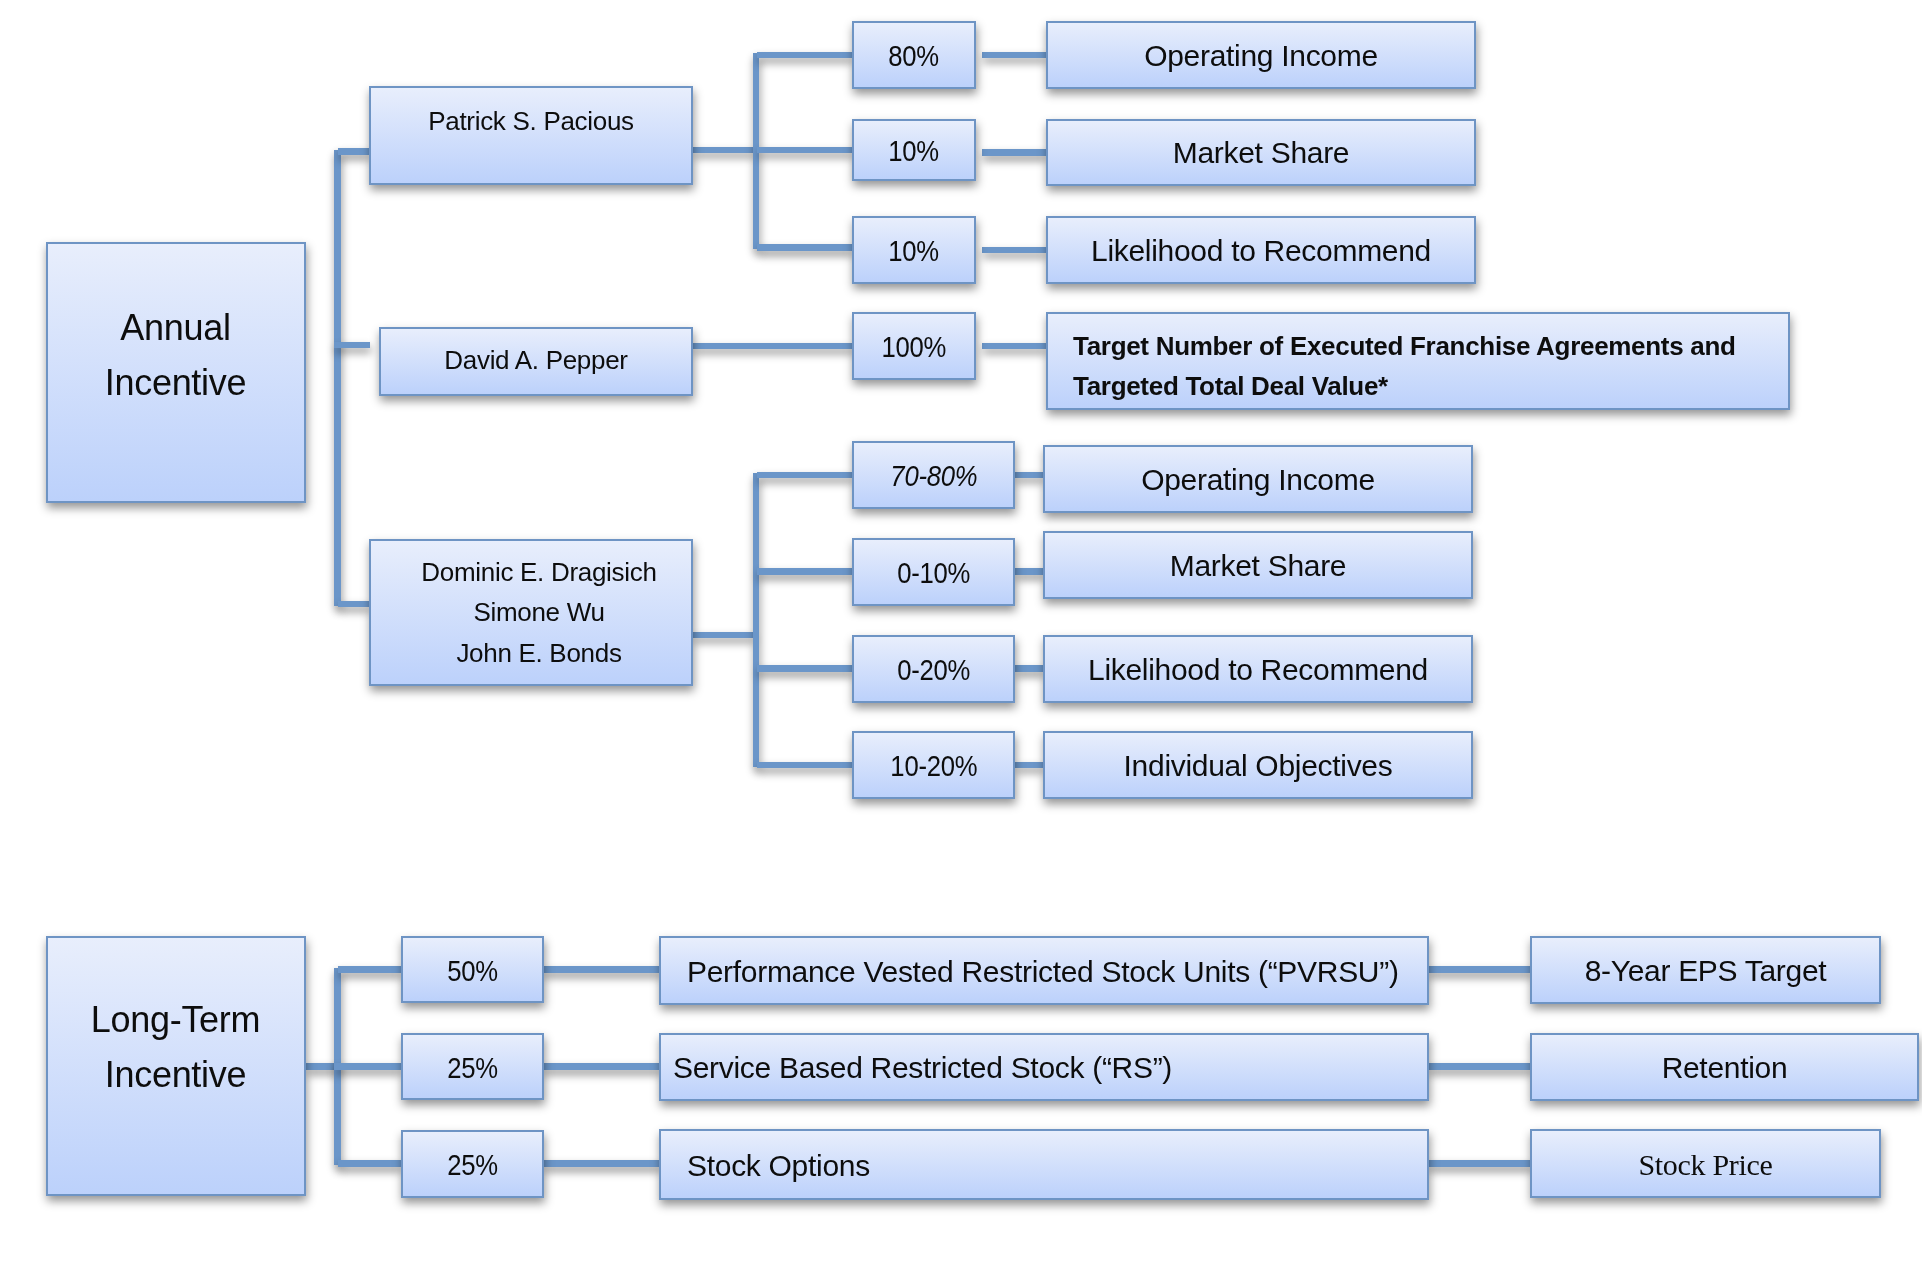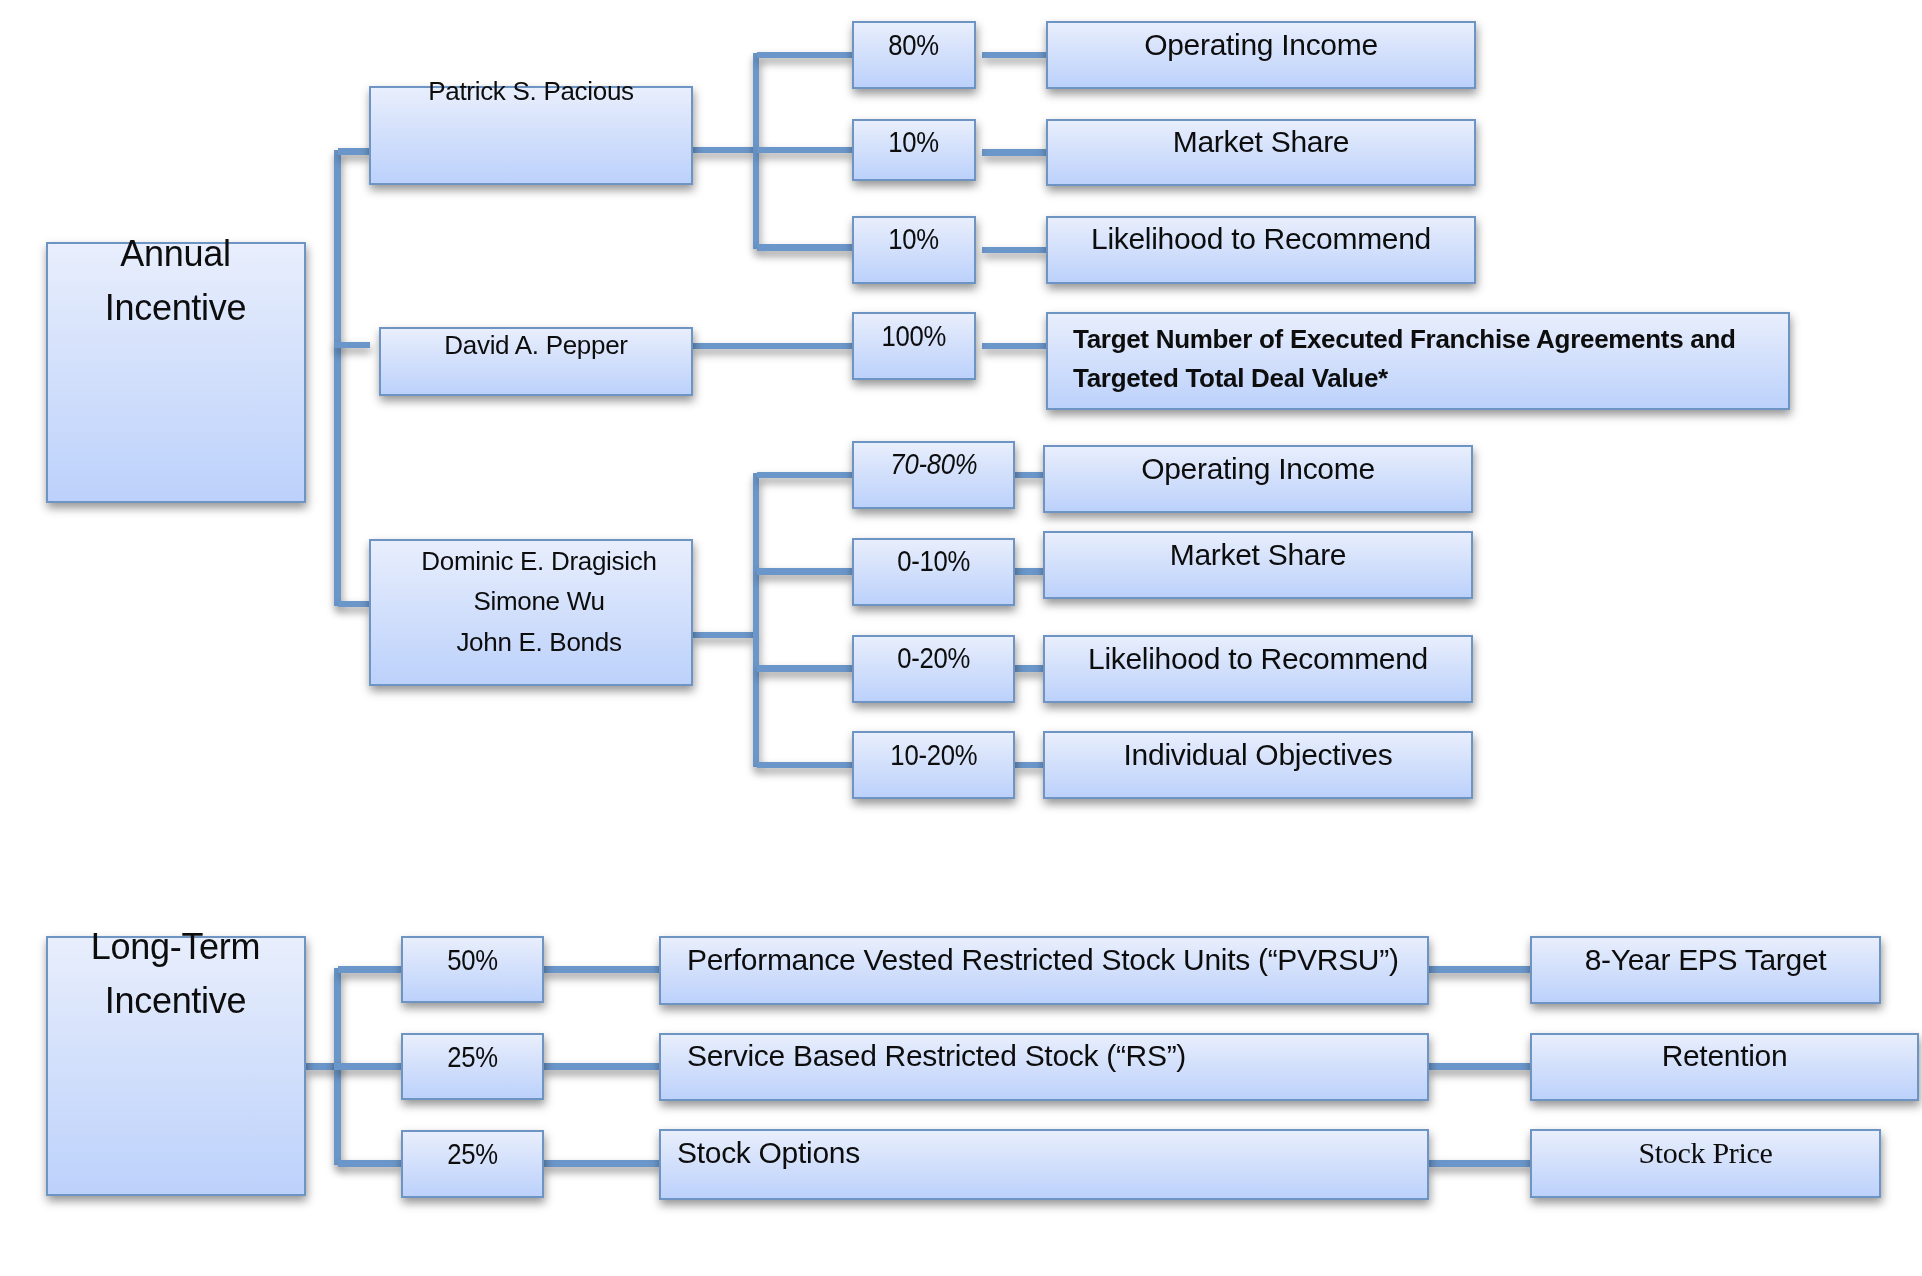--- a/index.html
+++ b/index.html
@@ -6,21 +6,21 @@
   body{width:1922px;height:1276px;overflow:hidden;background:#ffffff;
        font-family:"Liberation Sans",sans-serif;
        letter-spacing:-0.3px;
        -webkit-font-smoothing:antialiased;}
   #diagram{position:relative;width:1922px;height:1276px;background:#ffffff;}
 
   .node{position:absolute;box-sizing:border-box;
         border:2.5px solid #6E94C4;
         background:linear-gradient(to bottom,#E8EEFC 0%,#BCD1FB 100%);
         box-shadow:1px 5px 9px rgba(0,0,0,0.42);
-        display:flex;align-items:flex-start;justify-content:center;
+        display:flex;align-items:center;justify-content:center;
         color:#0D0D0D;text-align:center;}
   .node > .label{display:block;white-space:pre;line-height:1.36;
         position:relative;top:1.5px;transform:translateZ(0);}
   .node.left{justify-content:flex-start;text-align:left;}
   .node.pct > .label{transform:translateZ(0) scaleX(0.855);}
 
   .conn{position:absolute;background:#6B96C9;
         box-shadow:1px 5px 9px rgba(0,0,0,0.42);}
 </style>
 </head>
@@ -139,24 +139,24 @@
     </div>
 <div class="node pct" style="left:401px;top:1033px;width:143px;height:67px;font-size:30px;">
       <span class="label">25%</span>
     </div>
 <div class="node pct" style="left:401px;top:1130px;width:143px;height:68px;font-size:30px;">
       <span class="label">25%</span>
     </div>
 <div class="node left" style="left:659px;top:936px;width:770px;height:69px;font-size:30px;padding-left:26px;">
       <span class="label">Performance Vested Restricted Stock Units (“PVRSU”)</span>
     </div>
-<div class="node left" style="left:659px;top:1032.5px;width:770px;height:68px;font-size:30px;padding-left:26px;">
+<div class="node left" style="left:659px;top:1032.5px;width:770px;height:68px;font-size:30px;padding-left:12px;">
       <span class="label">Service Based Restricted Stock (“RS”)</span>
     </div>
-<div class="node left" style="left:659px;top:1129px;width:770px;height:71px;font-size:30px;padding-left:16px;">
+<div class="node left" style="left:659px;top:1129px;width:770px;height:71px;font-size:30px;padding-left:26px;">
       <span class="label">Stock Options</span>
     </div>
 <div class="node" style="left:1530px;top:936px;width:351px;height:68px;font-size:30px;">
       <span class="label">8-Year EPS Target</span>
     </div>
 <div class="node" style="left:1530px;top:1032.5px;width:389px;height:68px;font-size:30px;">
       <span class="label">Retention</span>
     </div>
 <div class="node" style="left:1530px;top:1129px;width:351px;height:69px;font-size:30px;font-family:Liberation Serif, serif;">
       <span class="label">Stock Price</span>

